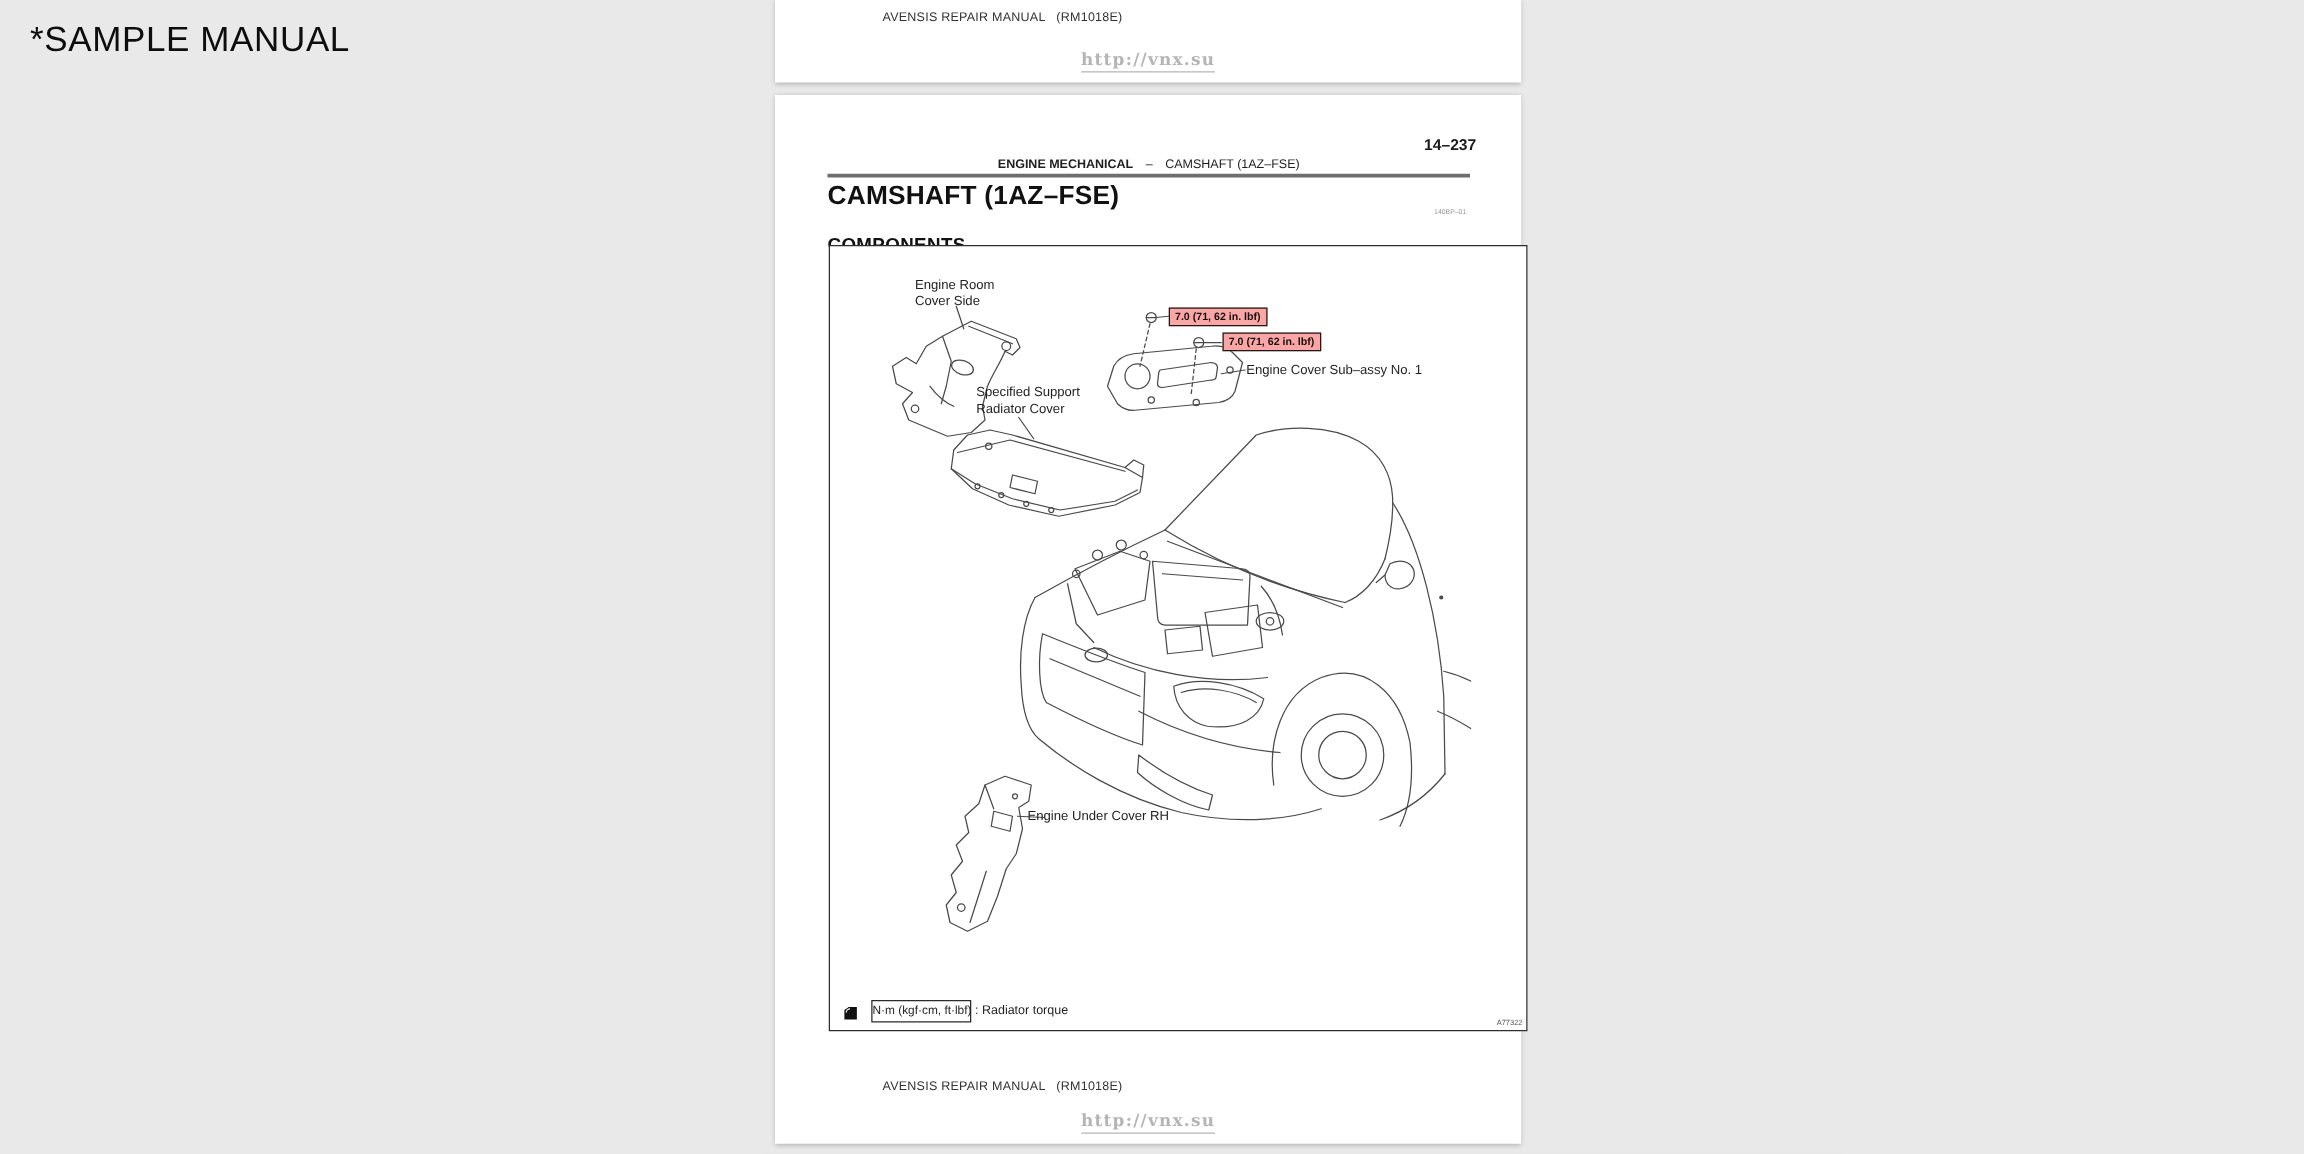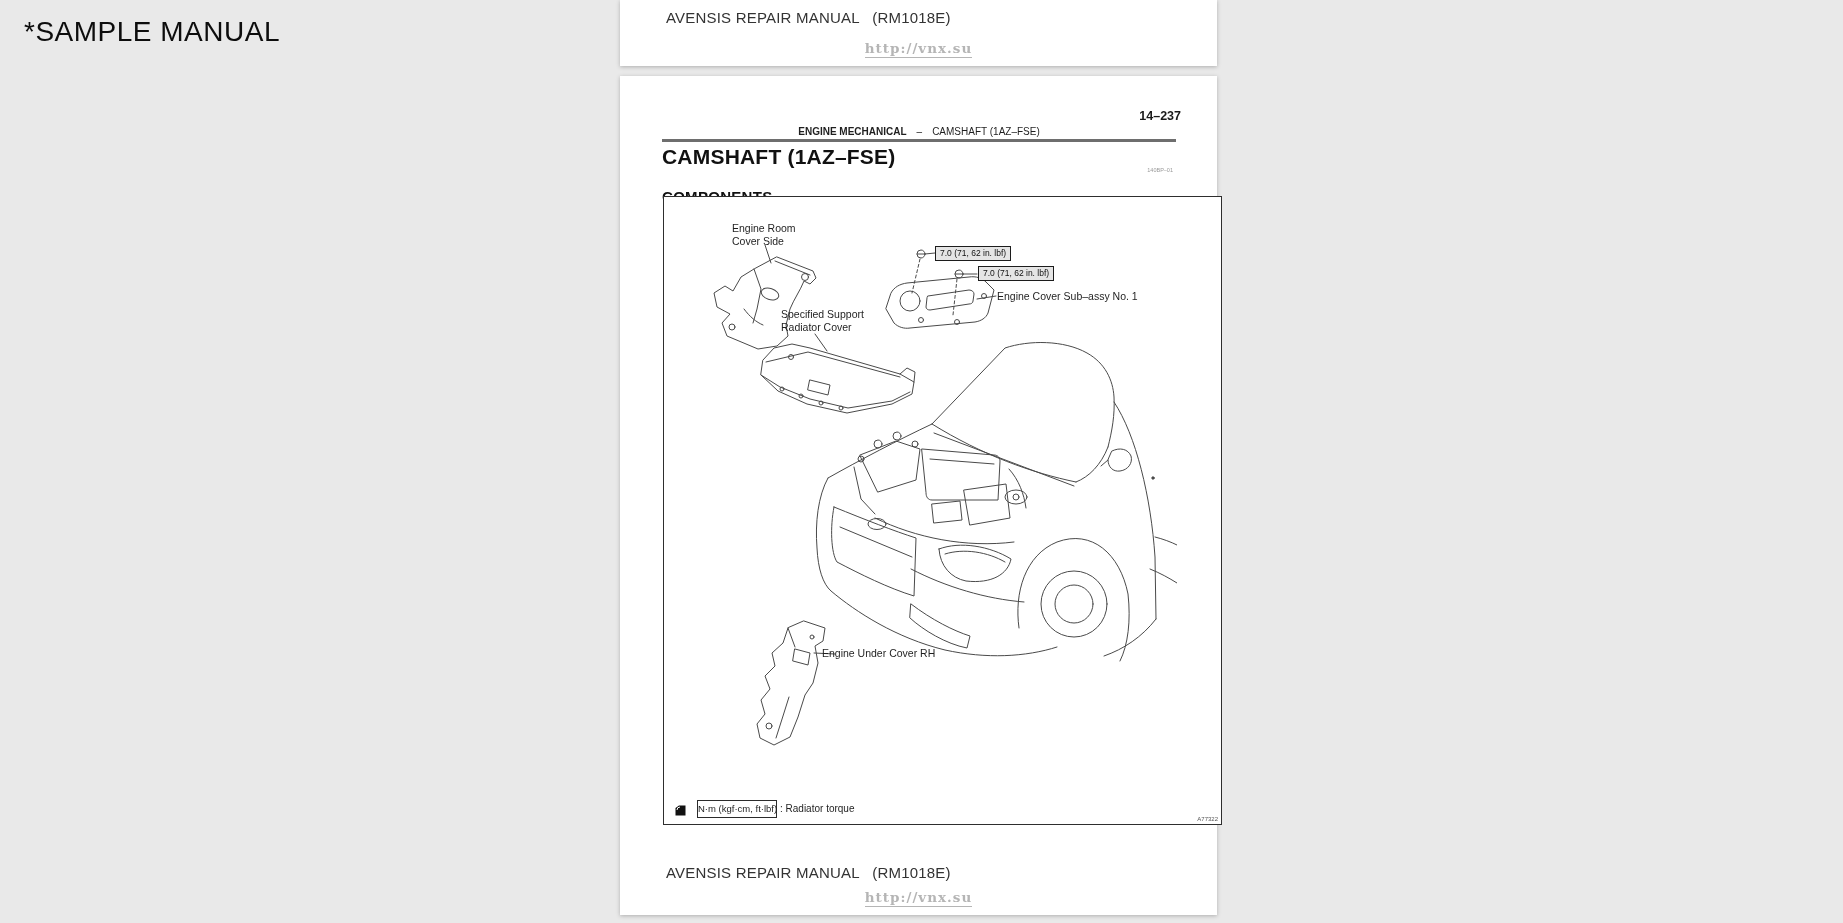--- a/index.html
+++ b/index.html
@@ -2,21 +2,21 @@
 <html><head>
 <meta charset="utf-8">
 <style>
   html,body{margin:0;padding:0;background:#e9e9e9;}
   .screen{position:relative;width:1474px;height:923px;background:#e9e9e9;overflow:hidden;
           font-family:"Liberation Sans",sans-serif;color:#222;}
   .sample-overlay{position:absolute;left:24px;top:16px;font-size:28px;color:#0d0d0d;letter-spacing:.5px;}
   .page{position:absolute;left:620px;width:597px;background:#fff;box-shadow:0 1px 4px rgba(0,0,0,.25);}
   .page-top{top:0;height:66px;}
   .page-main{top:76px;height:839px;}
-  .running-header,.running-footer{position:absolute;font-size:15px;color:#333;letter-spacing:.2px;white-space:pre;}
+  .running-header,.running-footer{position:absolute;font-size:10px;color:#333;letter-spacing:.2px;white-space:pre;margin-left:40px;}
   .page-top .running-header{left:46px;top:9px;}
   .page-main .running-footer{left:46px;top:788px;}
   .watermark{position:absolute;left:0;right:0;text-align:center;font-family:"DejaVu Serif",serif;
              font-weight:bold;font-size:13.5px;color:#b5b5b5;letter-spacing:1px;}
   .watermark span{border-bottom:1.5px solid #b5b5b5;padding-bottom:1px;}
   .wm-top{top:40px;}
   .wm-bottom{top:813px;}
   .page-number{position:absolute;right:36px;top:33px;font-weight:bold;font-size:12.5px;color:#1a1a1a;}
   .breadcrumb{position:absolute;left:42px;width:514px;top:50px;text-align:center;font-size:10px;color:#1f1f1f;white-space:nowrap;}
   .bc-section{font-weight:bold;margin-top:20px;}
@@ -25,22 +25,22 @@
   .title{position:absolute;left:42px;top:69px;font-size:21px;font-weight:bold;color:#111;letter-spacing:.2px;}
   .subtitle{position:absolute;left:42px;top:112px;font-size:15px;font-weight:bold;color:#111;letter-spacing:.3px;}
   .doc-code{position:absolute;right:44px;top:91px;font-size:5.5px;color:#999;}
   .diagram-box{position:absolute;left:43px;top:120px;width:513px;height:627px;border:1px solid #2e2e2e;background:#fff;padding-left:44px;}
   .diagram-art{position:absolute;left:0;top:0;}
   .lbl{position:absolute;font-size:10.5px;color:#1f1f1f;line-height:1.2;white-space:nowrap;}
   #lbl-engine-room{left:68px;top:25px;}
   #lbl-radiator{left:117px;top:111px;}
   #lbl-engine-cover{left:333px;top:93px;}
   #lbl-under-cover{left:158px;top:450px;}
-  .torque{position:absolute;border:1.2px solid #1c1c1c;font-size:8.5px;font-weight:normal;color:#111;
-          background:#e5e5e5;padding:1px 4px 2px;white-space:nowrap;}
+  .torque{position:absolute;border:1.2px solid #1c1c1c;font-size:8.5px;font-weight:bold;color:#111;
+          background:#fca5a5;padding:1px 4px 2px;white-space:nowrap;}
   #torque-1{left:271px;top:49px;}
   #torque-2{left:314px;top:69px;}
   .legend-icon{position:absolute;left:10px;top:608px;}
   .nm-box{position:absolute;left:33px;top:603px;width:78px;height:16px;border:1px solid #2b2b2b;
           font-size:9.5px;color:#1f1f1f;text-align:center;line-height:16px;white-space:nowrap;}
   .legend-text{position:absolute;left:116px;top:606px;font-size:10px;color:#1f1f1f;white-space:nowrap;}
   .fig-code{position:absolute;right:3px;bottom:2px;font-size:6px;color:#555;}
 </style>
 </head>
 <body>

